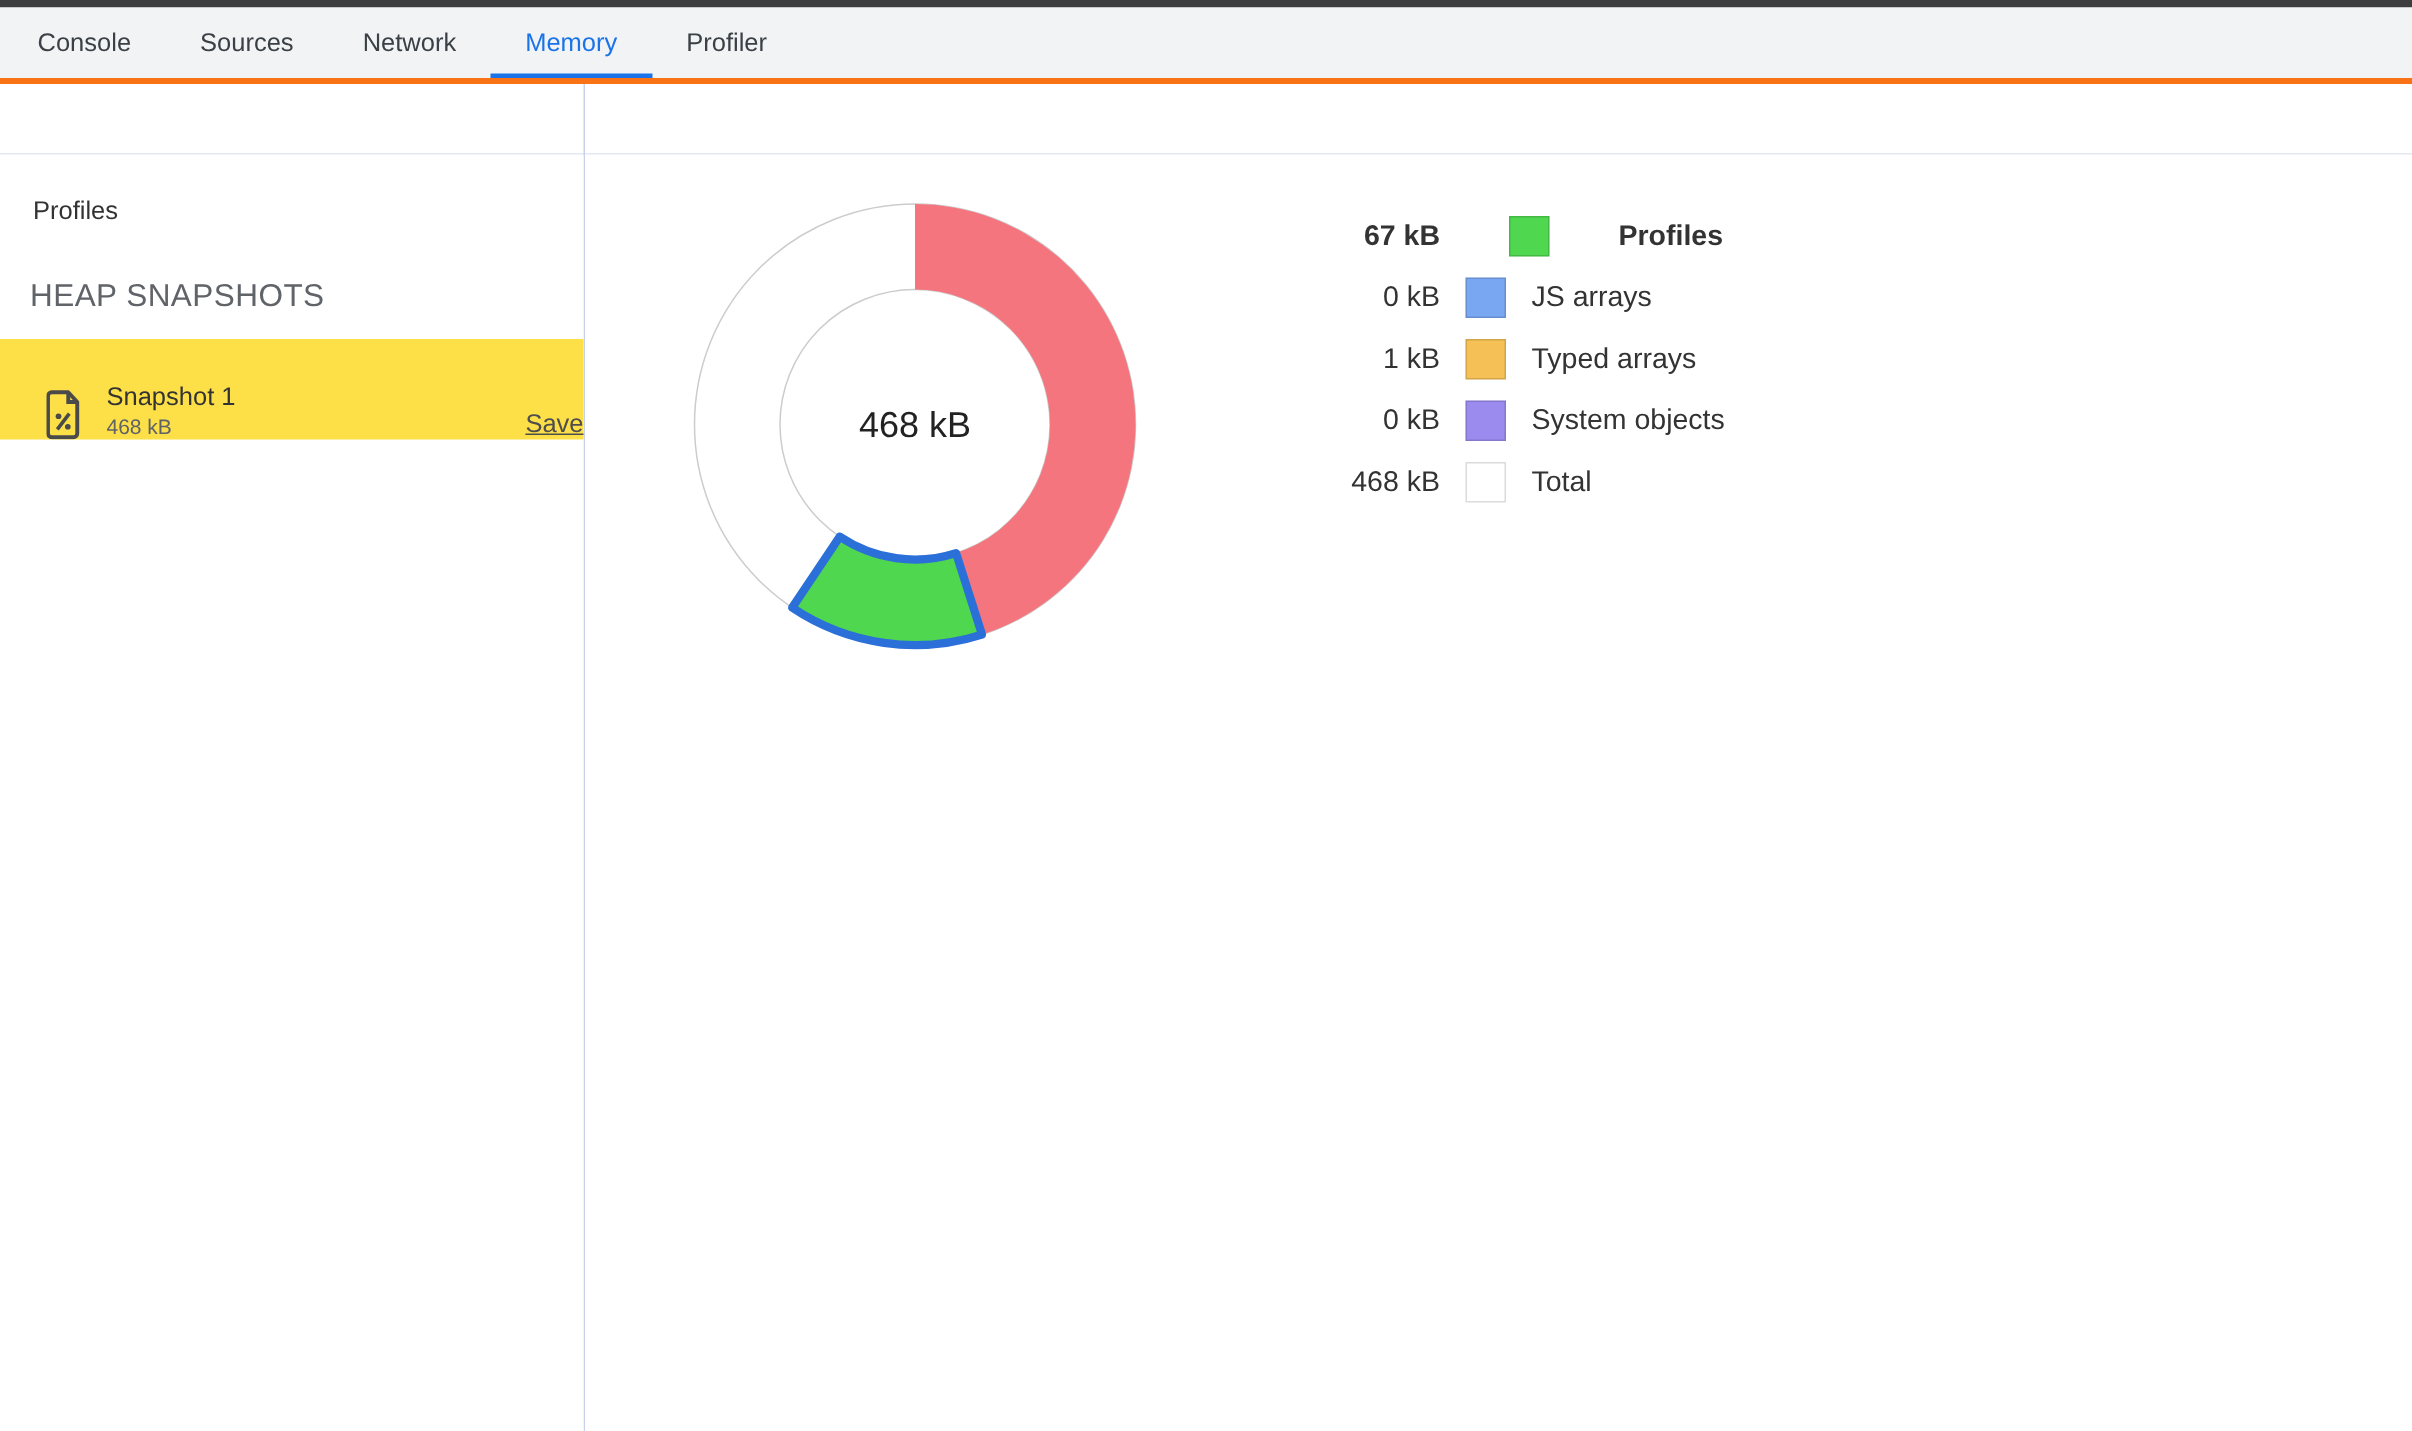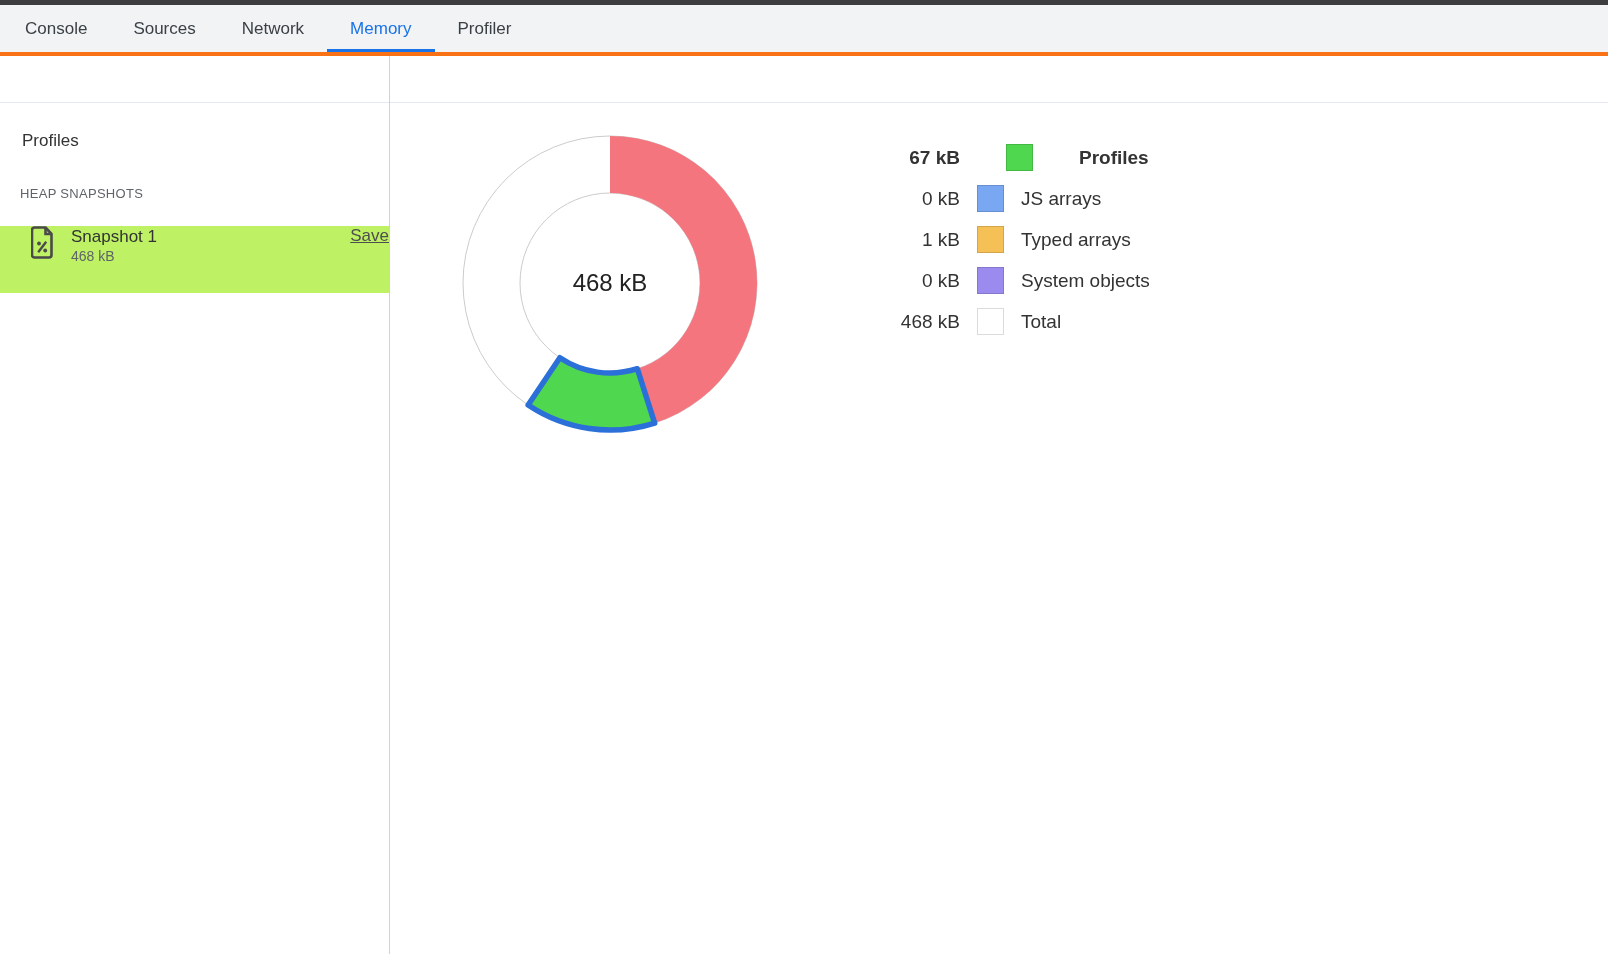--- a/index.html
+++ b/index.html
@@ -29,23 +29,23 @@
     display: flex; align-items: center; justify-content: space-between; font-size: 17px; color: #333; cursor: default; }
   .caret { width: 0; height: 0; border-left: 7px solid transparent; border-right: 7px solid transparent;
     border-top: 8px solid #494e53; margin-right: 4px; }
 
   
   .v-divider { position: absolute; left: 389px; top: 56px; width: 1px; height: 898px; background: #c7d1ea; }
 
   
   .sidebar { position: absolute; left: 0; top: 104px; width: 389px; height: 850px; background: #fff; }
   .profiles-heading { position: absolute; left: 22px; top: 27px; font-size: 17px; color: #333; }
-  .section-heading { position: absolute; left: 20px; top: 82px; font-size: 13px; color: #606469; letter-spacing: 0.3px; }
-  .snapshot-item { position: absolute; left: 0; top: 122px; width: 389px; height: 67px; background: #bef264;
-    display: flex; align-items: flex-start; cursor: default; }
+  .section-heading { position: absolute; left: 20px; top: 82px; font-size: 21px; color: #606469; letter-spacing: 0.3px; }
+  .snapshot-item { position: absolute; left: 0; top: 122px; width: 389px; height: 67px; background: #fde047;
+    display: flex; align-items: flex-end; cursor: default; }
   .snapshot-icon { margin-left: 31px; width: 24px; height: 33px; flex: none; }
   .snapshot-text { margin-left: 16px; }
   .snapshot-name { font-size: 17px; color: #333; line-height: 22px; }
   .snapshot-size { font-size: 14px; color: #5f6368; line-height: 17px; }
   .save-link { margin-left: auto; font-size: 17px; color: #4e4e4e;
     text-decoration: underline; cursor: pointer; }
 
   
   .main { position: absolute; left: 390px; top: 104px; width: 1218px; height: 850px; background: #fff; }
   #donut-svg { position: absolute; left: 50px; top: 9px; }

